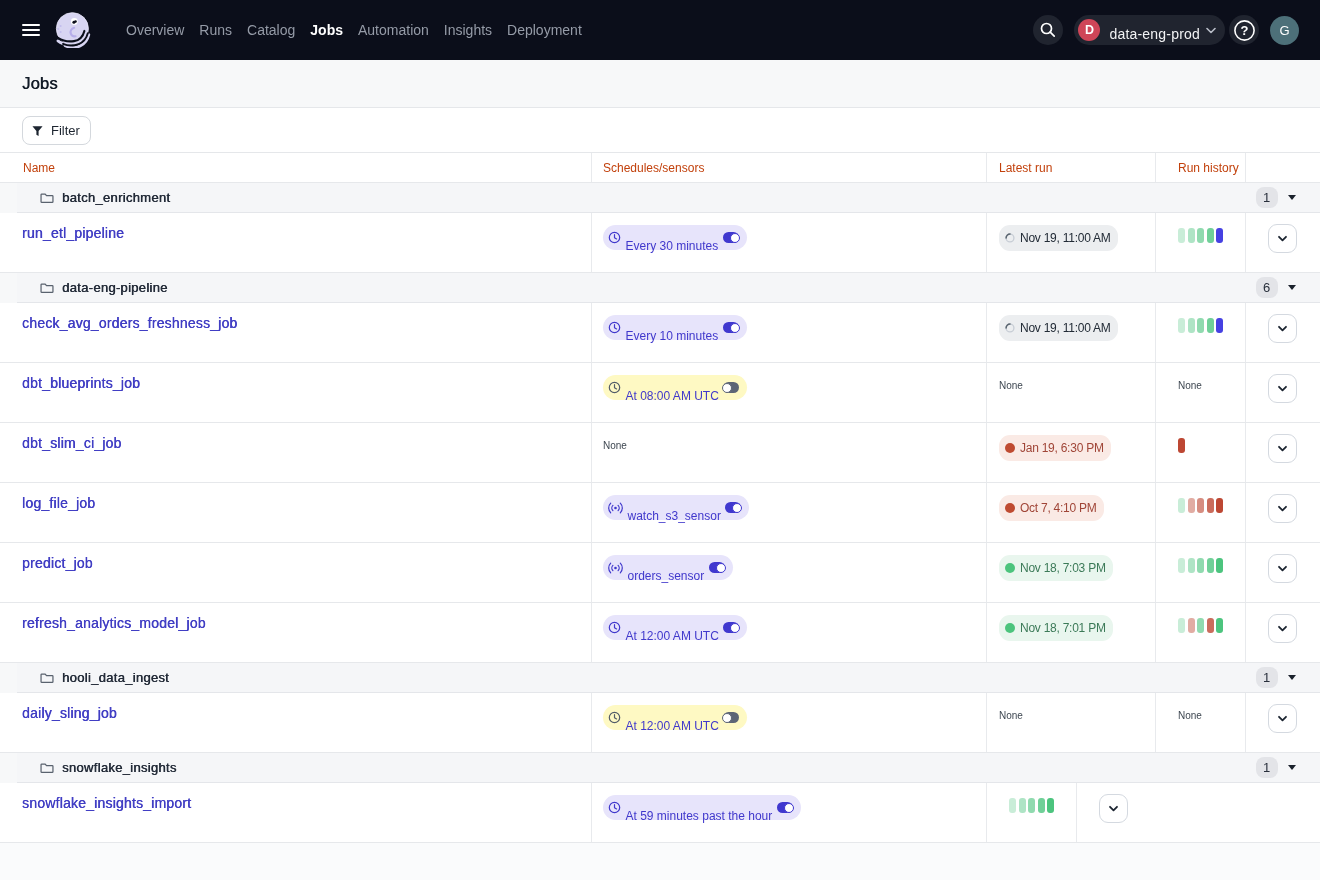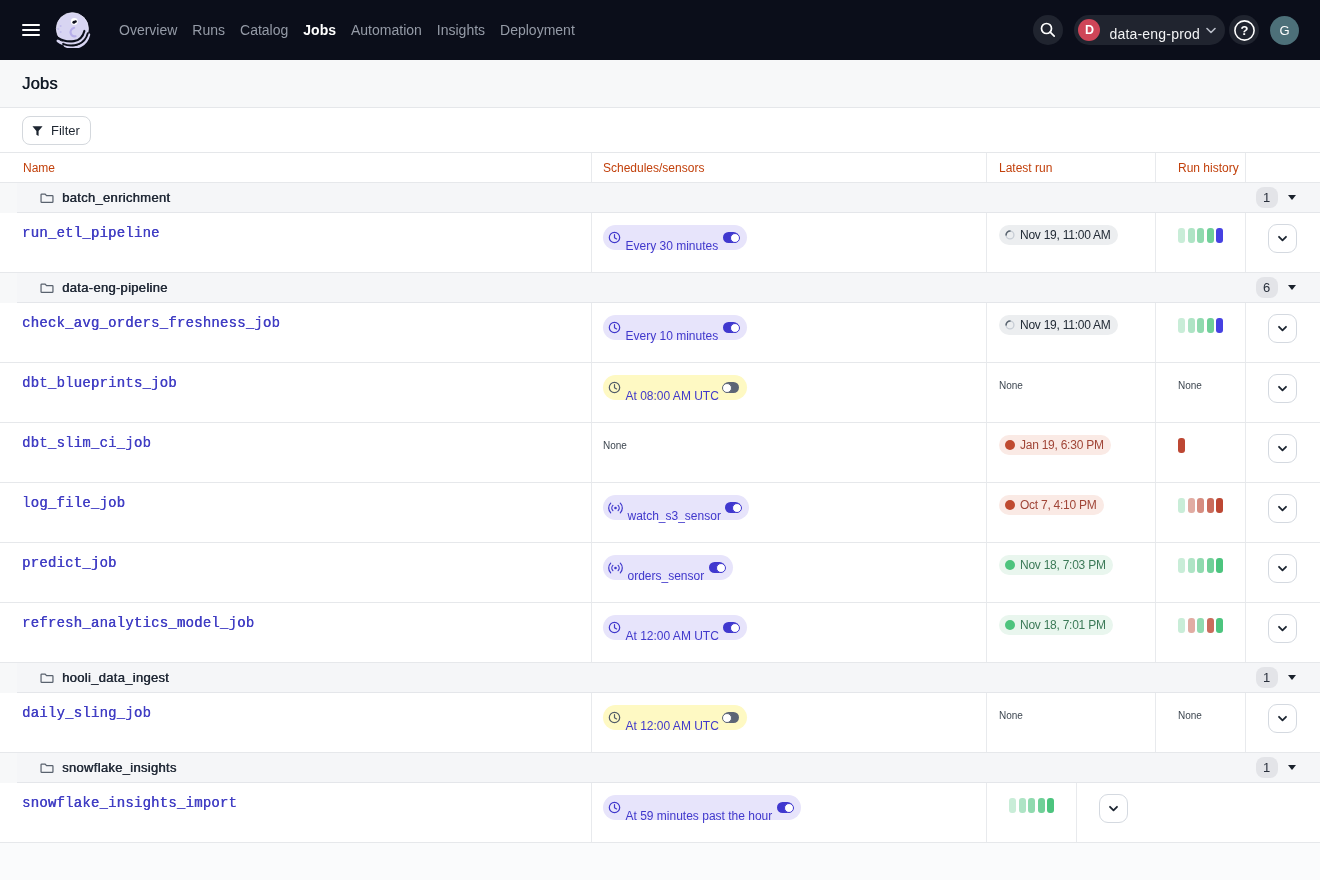--- a/index.html
+++ b/index.html
@@ -3,21 +3,21 @@
 <meta charset="utf-8">
 <style>
 * { margin:0; padding:0; box-sizing:border-box; }
 html,body { width:1320px; height:880px; overflow:hidden; font-family:"Liberation Sans",sans-serif; background:#f7f8f9; }
 
 
 .nav { height:60px; background:#0b0e1a; display:flex; align-items:center; position:relative; }
 .burger { width:18px; margin-left:22px; display:flex; flex-direction:column; gap:2.9px; }
 .burger span { height:2.2px; background:#fff; border-radius:1px; }
 .logo { position:absolute; left:53px; top:10px; }
-.navlinks { position:absolute; left:119px; top:0; height:60px; display:flex; align-items:center; gap:15px; }
+.navlinks { position:absolute; left:126px; top:0; height:60px; display:flex; align-items:center; gap:15px; }
 .navlinks a { color:#959ba7; font-size:14px; text-decoration:none; }
 .navlinks a.active { color:#ffffff; font-weight:700; }
 .nav-right { position:absolute; right:0; top:0; height:60px; display:flex; align-items:center; }
 .circbtn { width:30px; height:30px; border-radius:50%; background:#20242f; display:flex; align-items:center; justify-content:center; margin-right:11px; }
 .envpill { height:30px; border-radius:15px; background:#20242f; display:flex; align-items:center; padding:0 9px 0 4px; margin:0 4px 0 0; }
 .envd { width:22px; height:22px; border-radius:50%; background:#cf4558; color:#fff; font-size:12.5px; font-weight:700; display:flex; align-items:center; justify-content:center; }
 .envname { color:#f2f3f5; font-size:14px; margin:8px 6px 0 9px; letter-spacing:0.2px; }
 .avatar { width:29px; height:29px; border-radius:50%; background:#4d7079; color:#fff; font-size:13px; display:flex; align-items:center; justify-content:center; margin:0 21px 0 0; }
 
 
@@ -30,35 +30,35 @@
 .thead { height:30px; background:#fff; border-bottom:1px solid #e6e8eb; display:flex; }
 .thead div { font-size:12px; color:#c2410c; display:flex; align-items:center; }
 .row { height:60px; background:#fff; border-bottom:1px solid #e6e8eb; display:flex; }
 .c1 { width:591px; padding-left:22px; }
 .c2 { width:395px; padding-left:11px; border-left:1px solid #e8eaed; }
 .c3 { width:169px; padding-left:12px; border-left:1px solid #e8eaed; }
 .c4 { width:90px; padding-left:22px; border-left:1px solid #e8eaed; }
 .c5 { width:75px; border-left:1px solid #e8eaed; }
 .thead .c1 { padding-left:23px; }
 .thead .c2 { padding-left:11px; }
-.row .c1 { padding-top:11px;font-family:Liberation Mono, monospace; }
+.row .c1 { padding-top:11px; }
 .row .c2, .row .c3, .row .c4 { padding-top:12px; }
 .joblink { font-size:14px; color:#413ec4; font-weight:400; letter-spacing:0.2px; text-shadow:0.35px 0 0 currentColor; }
 .grow { height:30px; background:#f5f6f8; border-bottom:1px solid #e4e6ea; display:flex; align-items:center;margin-left:17px; }
 .grow .gname { font-size:13px; font-weight:400; color:#232b38; margin-left:8px; letter-spacing:0.3px; text-shadow:0.5px 0 0 currentColor; }
 .grow .cnt { margin-left:auto; width:22px; height:21px; border-radius:8px; background:#e3e4e8; color:#29303c; font-size:13px; display:flex; align-items:center; justify-content:center; }
 .grow .caret { margin:0 24.5px 0 10px; width:0; height:0; border-left:4.7px solid transparent; border-right:4.7px solid transparent; border-top:5.7px solid #1b212c; }
 .folder { margin-left:23px; display:flex; }
 
 
 .pill { display:inline-flex; align-items:center; height:25px; border-radius:13px; padding:0 8px 0 5px; gap:4.5px; }
 .pill.sched { background:#e7e4fb; color:#4038cc; }
 .pill.schedoff { background:#fef9c3; color:#4038cc; }
 .pill span.lbl { font-size:12px;margin-top:17px; }
-.runpill { display:inline-flex; align-items:center; height:20px; border-radius:11px; padding:0 7px 0 6px; gap:5px; font-size:12px; letter-spacing:-0.25px; }
+.runpill { display:inline-flex; align-items:center; height:26px; border-radius:11px; padding:0 7px 0 6px; gap:5px; font-size:12px; letter-spacing:-0.25px; }
 .runpill.gray { background:#eceef0; color:#222b36; }
 .runpill.red { background:#faeae5; color:#a04537; }
 .runpill.green { background:#e9f6ee; color:#3c7a58; }
 .dot { width:10px; height:10px; border-radius:50%; }
 .nonetext { font-size:10px; color:#3f4852; padding-top:1px; display:inline-block; }
 
 
 .tg { position:relative; width:16px; height:11px; border-radius:6px; display:inline-block; }
 .tg.on { background:#4038cf; }
 .tg.on i { position:absolute; right:-1px; top:0.5px; width:10px; height:10px; background:#fff; border-radius:50%; border:1px solid #4038cf; }

